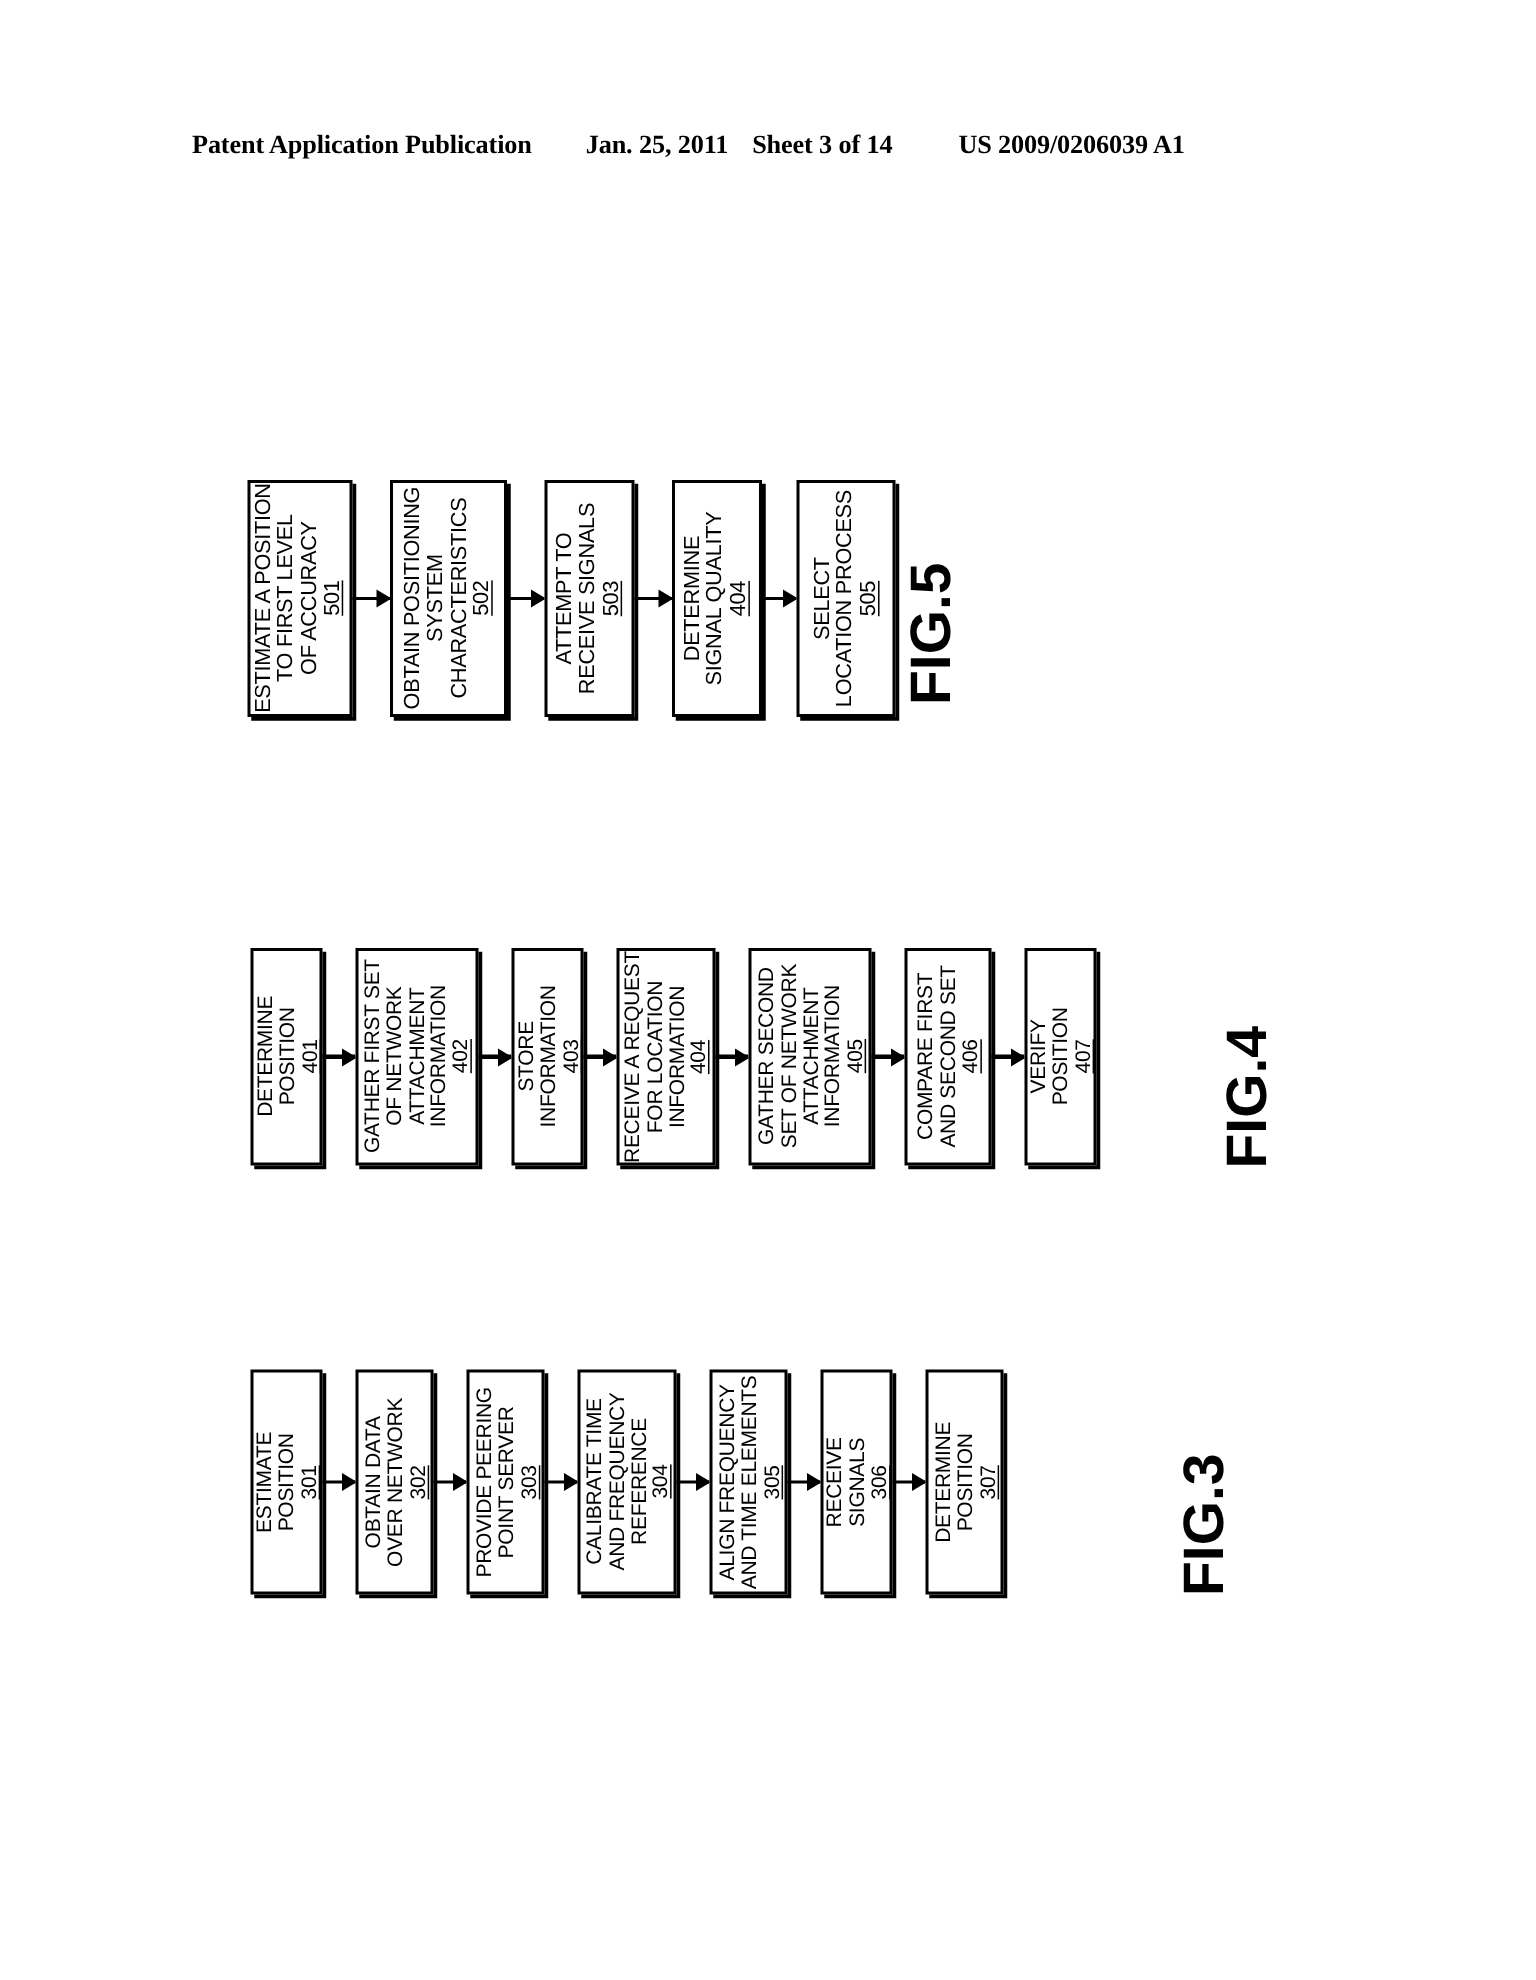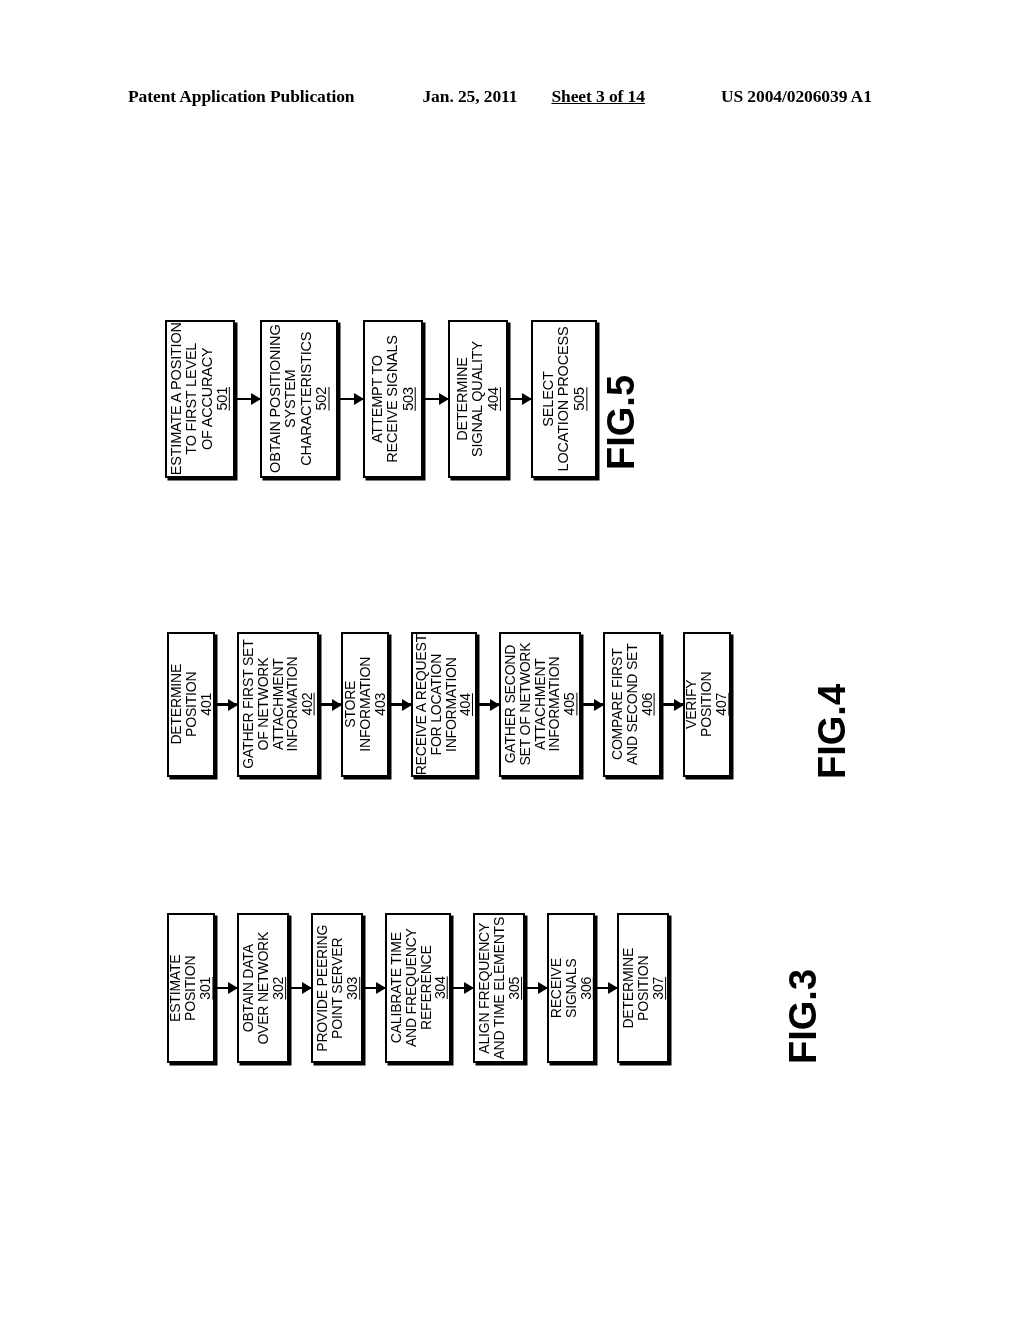--- a/index.html
+++ b/index.html
@@ -23,25 +23,24 @@
     left: 128px;
     width: 768px;
     height: 26px;
     display: flex;
     align-items: baseline;
     font-family: "Liberation Serif", serif;
     font-weight: bold;
     font-size: 17.5px;
     letter-spacing: -0.1px;
     white-space: nowrap;
-    gap: 32px;
   }
   .hdr-pub   { }
   .hdr-date  { margin-left: 36px; }
-  .hdr-sheet { margin-left: 2px; text-decoration: underline; }
+  .hdr-sheet { margin-left: 16px; }
   .hdr-num   { margin-left: 44px; }
 
   
   .figure {
     position: absolute;
   }
 
   
   .flow {
     position: absolute;
@@ -112,21 +111,21 @@
     letter-spacing: 0px;
   }
 </style>
 </head>
 <body>
 
 <div class="page-header">
   <span class="hdr-pub">Patent Application Publication</span>
   <span class="hdr-date">Jan. 25, 2011</span>
   <span class="hdr-sheet">Sheet 3 of 14</span>
-  <span class="hdr-num">US 2004/0206039 A1</span>
+  <span class="hdr-num">US 2009/0206039 A1</span>
 </div>
 
 <div class="figure" id="figure-5">
   <div class="flow" id="flow-5" style="left:165px; top:320px; height:158px;">
       <div class="pbox" style="width: 70px;">
         <div class="pbox-inner" style="font-size: 14.5px;">
           <span class="ln">ESTIMATE A POSITION</span>
           <span class="ln">TO FIRST LEVEL</span>
           <span class="ln">OF ACCURACY</span>
           <span class="ref">501</span>

